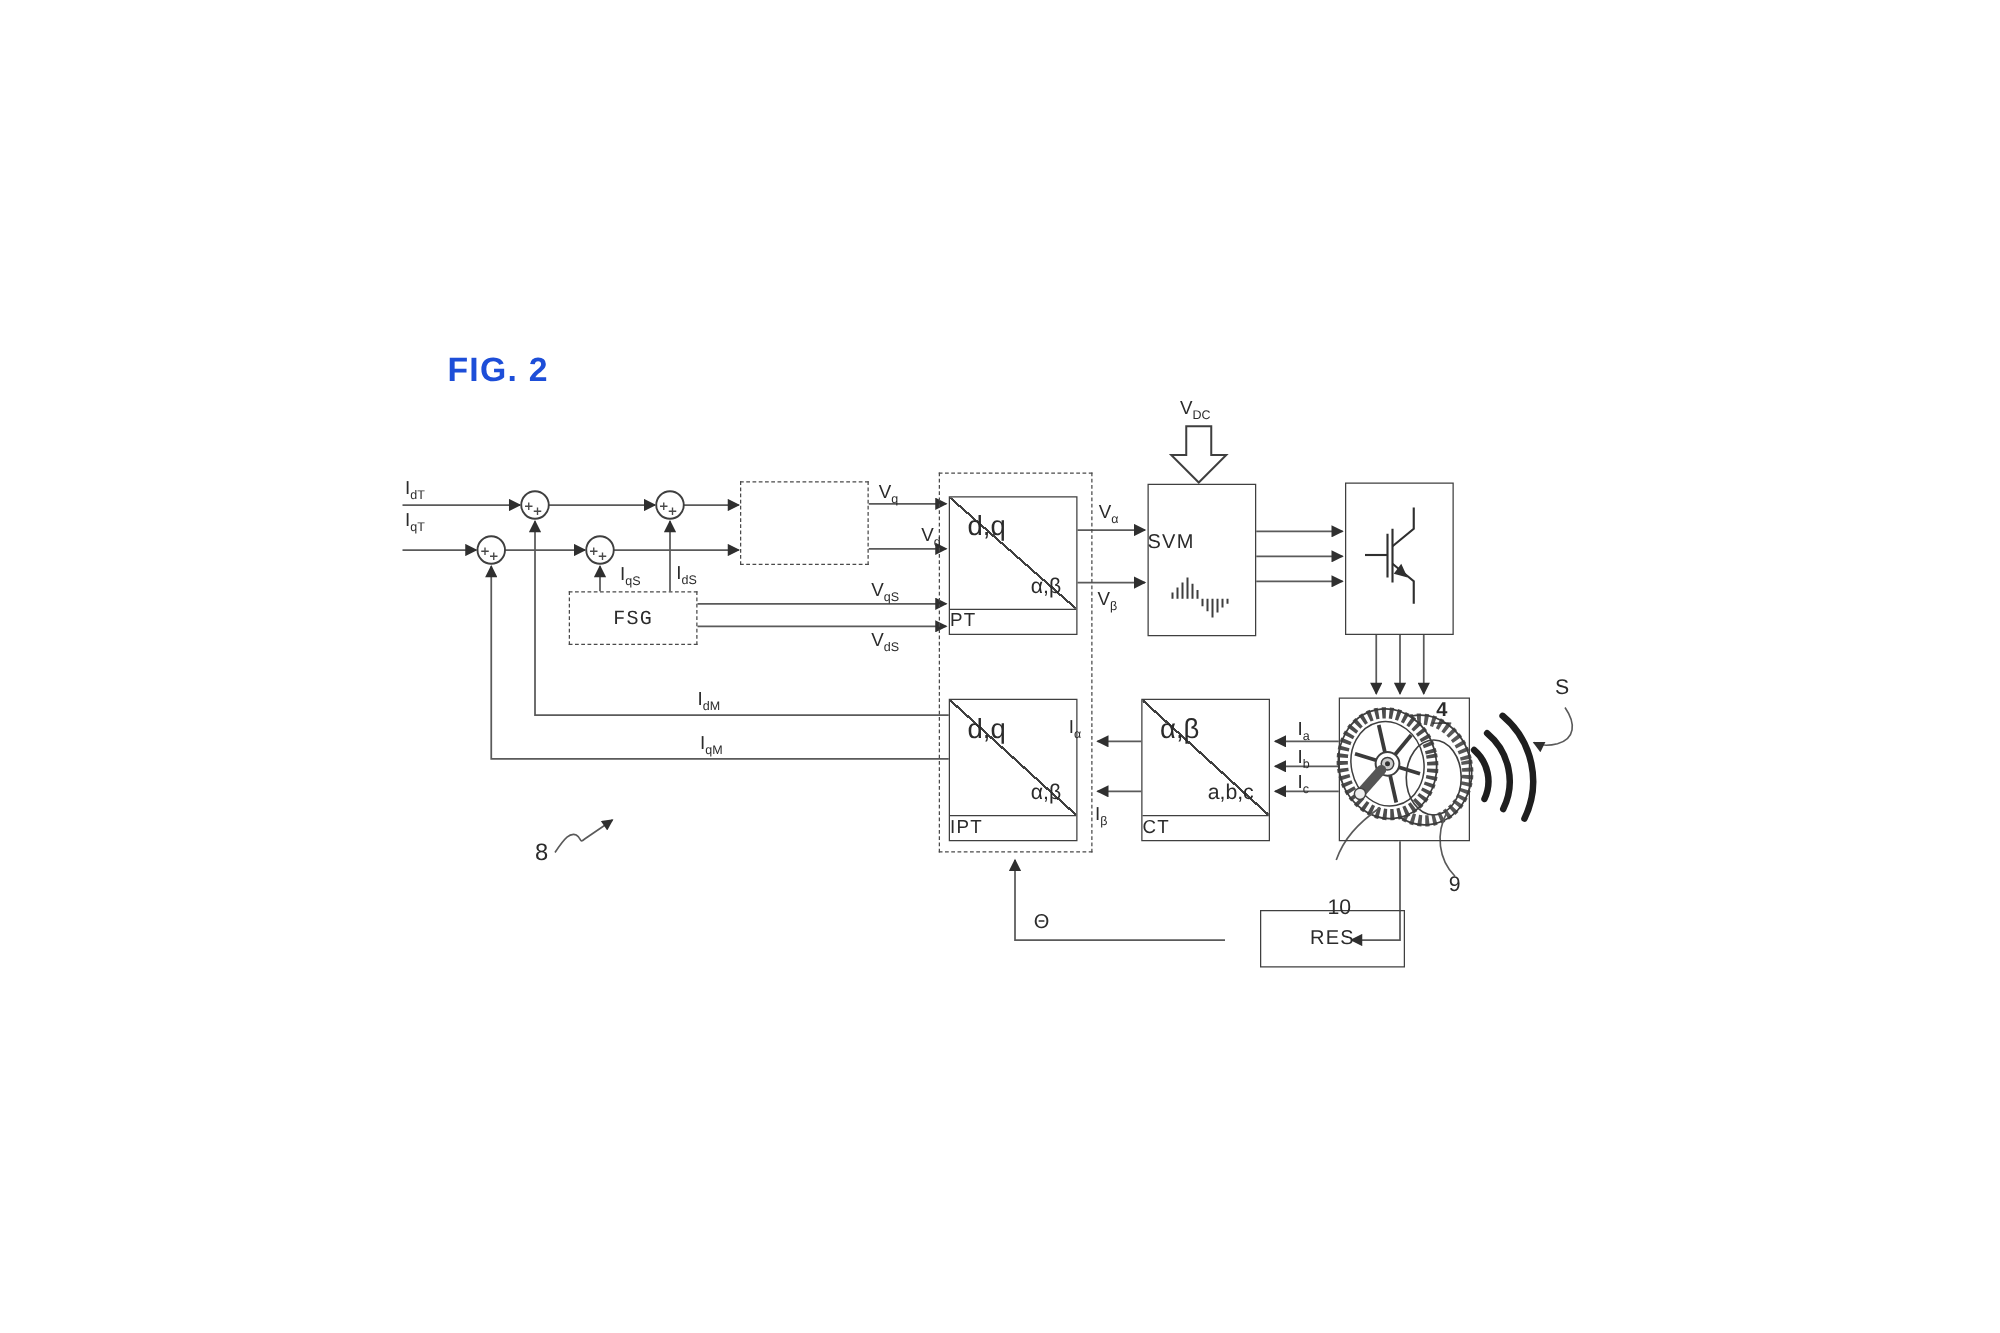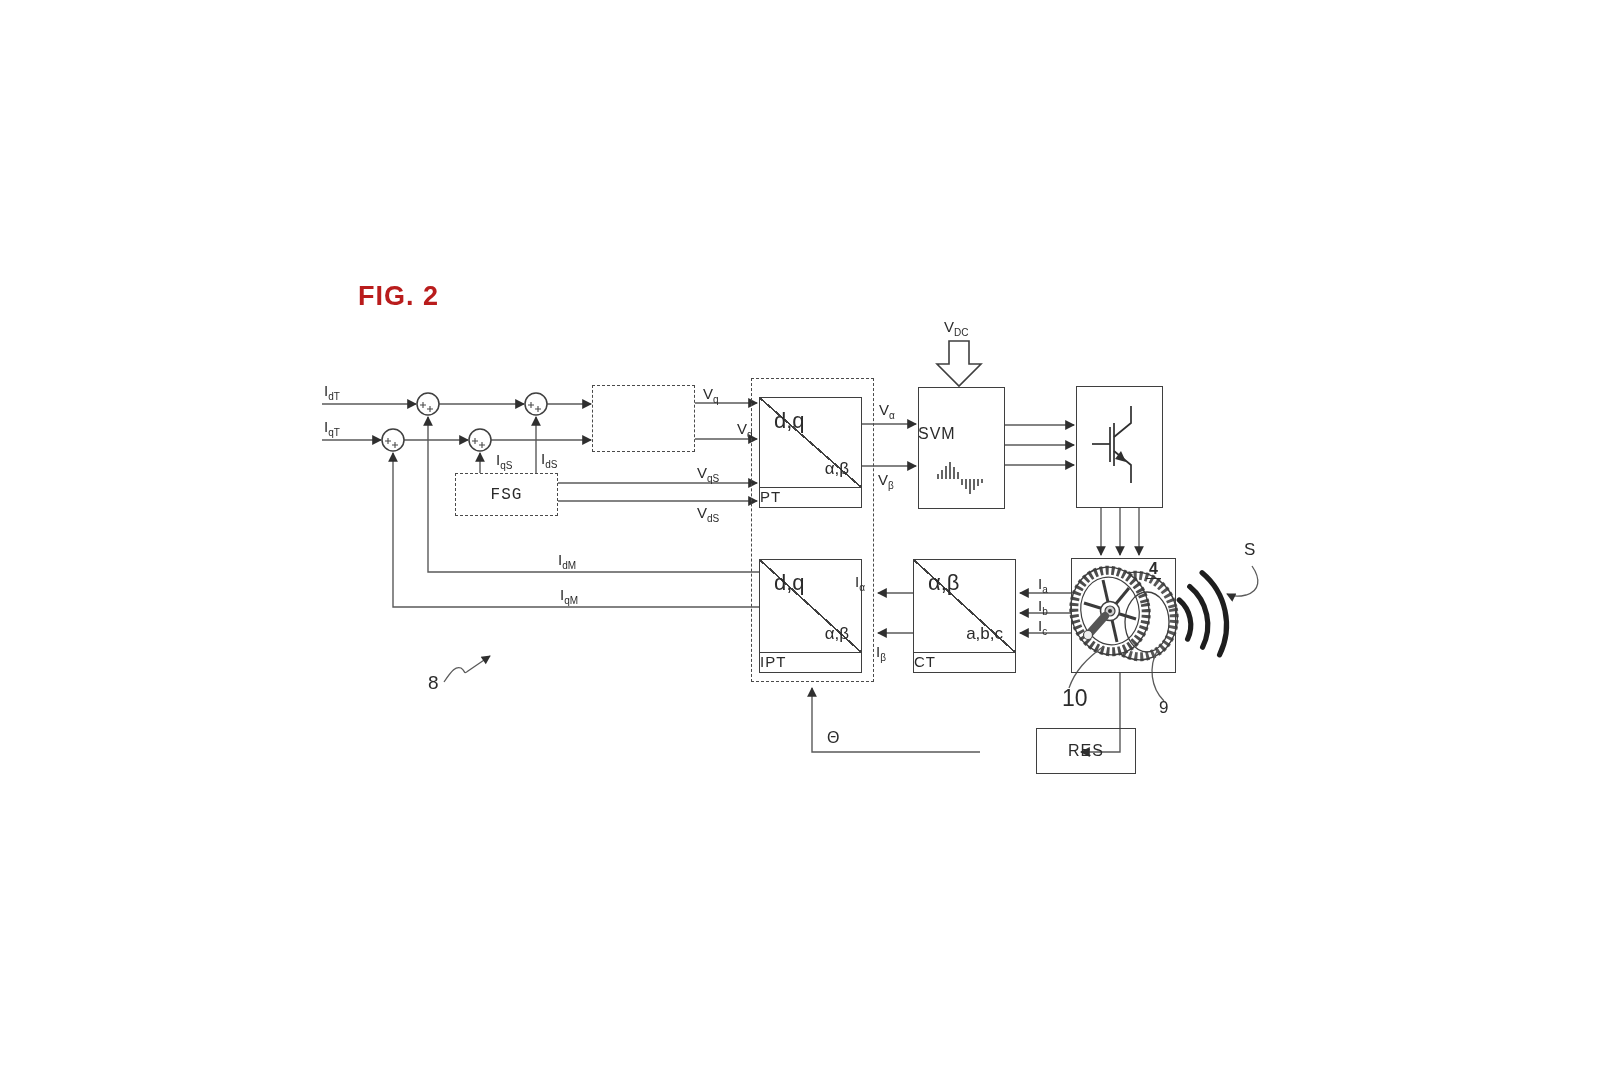--- a/index.html
+++ b/index.html
@@ -1,21 +1,21 @@
 <!DOCTYPE html>
 <html><head>
 <meta charset="utf-8">
 <style>
   html,body{margin:0;padding:0;background:#ffffff;}
   body{width:1600px;height:1066px;position:relative;overflow:hidden;
        font-family:"Liberation Sans",sans-serif;color:#2b2b2b;}
   #canvas{position:absolute;left:0;top:0;width:1600px;height:1066px;}
   #wires{position:absolute;left:0;top:0;}
   .fig-title{position:absolute;left:358px;top:281px;font-size:27px;font-weight:600;
-             letter-spacing:1px;color:#b91c1c;}
+             letter-spacing:1px;color:#1d4ed8;}
   .box{position:absolute;box-sizing:border-box;}
   .solid{border:1.6px solid #3f3f3f;}
   .dashed{border:1.6px dashed #4a4a4a;font-family:Liberation Mono, monospace;}
   .center-label{display:flex;align-items:center;justify-content:center;
                 width:100%;height:100%;font-size:16px;letter-spacing:1px;color:#2b2b2b;}
   .diag-area{position:absolute;left:0;right:0;top:0;bottom:19px;
              border-bottom:1.4px solid #3f3f3f;
              background:linear-gradient(to top right,rgba(0,0,0,0) 49.3%,#3f3f3f 49.3%,
                         #3f3f3f 50.6%,rgba(0,0,0,0) 50.6%);}
   .name-strip{position:absolute;left:0;right:0;bottom:0;height:19px;text-align:left;
@@ -176,42 +176,42 @@
   </div>
 
   <div class="box solid" style="left:918px;top:387px;width:87px;height:122px"></div>
   <div class="svm-label">SVM</div>
 
   <div class="box solid" style="left:1076px;top:386px;width:87px;height:122px"></div>
 
   <div class="box solid" style="left:1071px;top:558px;width:105px;height:115px"></div>
   <div class="motor-num">4</div>
 
-  <div class="box solid" style="left:1036px;top:728px;width:100px;height:46px">
+  <div class="box solid" style="left:1008px;top:728px;width:116px;height:46px">
     <div class="center-label">RES</div>
   </div>
 
   <span class="sig" style="left:324px;top:382px"><span>I</span><sub>dT</sub></span>
-  <span class="sig" style="left:324px;top:418px"><span>I</span><sub>qT</sub></span>
+  <span class="sig" style="left:324px;top:408px"><span>I</span><sub>qT</sub></span>
   <span class="sig" style="left:496px;top:451px"><span>I</span><sub>qS</sub></span>
   <span class="sig" style="left:541px;top:450px"><span>I</span><sub>dS</sub></span>
   <span class="sig" style="left:703px;top:385px"><span>V</span><sub>q</sub></span>
   <span class="sig" style="left:737px;top:420px"><span>V</span><sub>d</sub></span>
   <span class="sig" style="left:697px;top:464px"><span>V</span><sub>qS</sub></span>
   <span class="sig" style="left:697px;top:504px"><span>V</span><sub>dS</sub></span>
   <span class="sig" style="left:879px;top:401px"><span>V</span><sub>α</sub></span>
   <span class="sig" style="left:878px;top:471px"><span>V</span><sub>β</sub></span>
   <span class="sig" style="left:944px;top:318px"><span>V</span><sub>DC</sub></span>
   <span class="sig" style="left:855px;top:573px"><span>I</span><sub>α</sub></span>
   <span class="sig" style="left:876px;top:643px"><span>I</span><sub>β</sub></span>
   <span class="sig" style="left:1038px;top:575px"><span>I</span><sub>a</sub></span>
   <span class="sig" style="left:1038px;top:597px"><span>I</span><sub>b</sub></span>
   <span class="sig" style="left:1038px;top:617px"><span>I</span><sub>c</sub></span>
   <span class="sig" style="left:558px;top:551px"><span>I</span><sub>dM</sub></span>
   <span class="sig" style="left:560px;top:586px"><span>I</span><sub>qM</sub></span>
   <span class="sig" style="left:827px;top:729px;font-size:16px">Θ</span>
 
   <span class="ref" style="left:428px;top:672px;font-size:19px">8</span>
-  <span class="ref" style="left:1062px;top:685px;font-size:23px">10</span>
+  <span class="ref" style="left:1062px;top:716px;font-size:17px">10</span>
   <span class="ref" style="left:1159px;top:698px;font-size:17px">9</span>
   <span class="ref" style="left:1244px;top:540px;font-size:17px">S</span>
 
 </div>
 
 </body></html>

